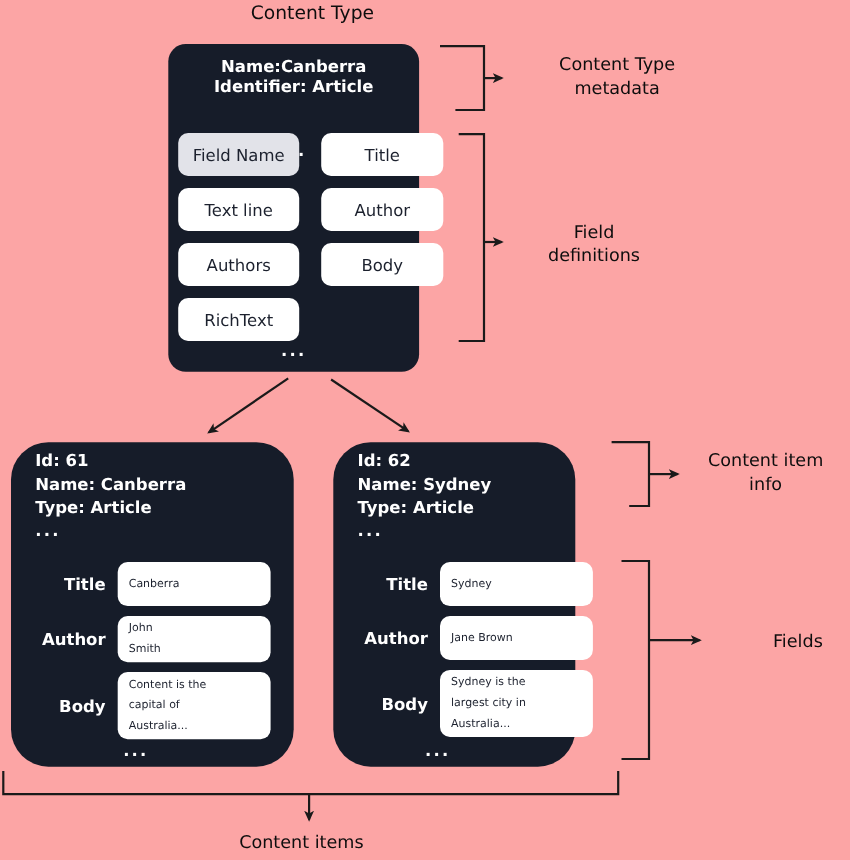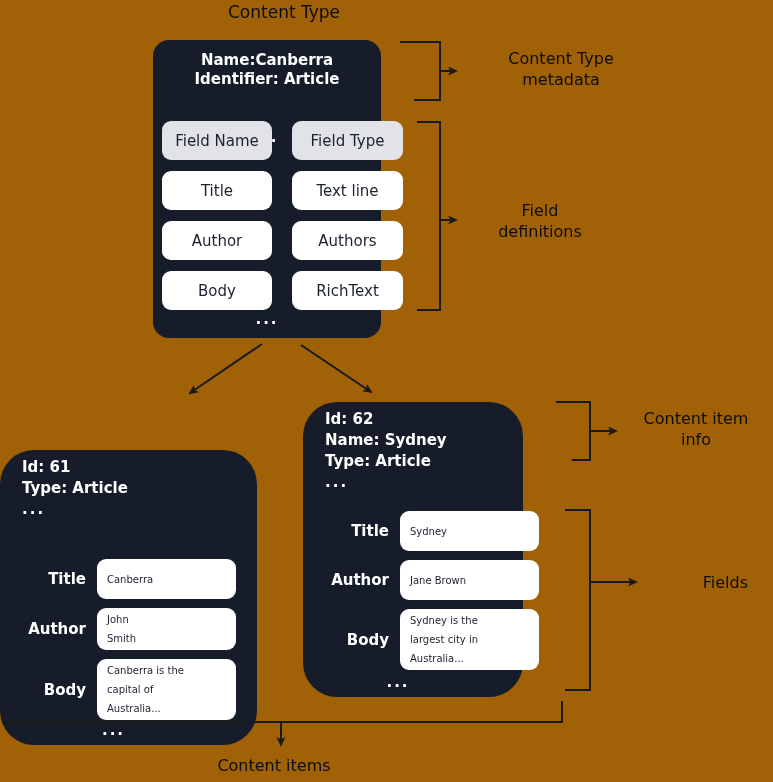--- a/index.html
+++ b/index.html
@@ -5,32 +5,32 @@
   :root{
     --dark:#161c29;
     --chip-gray:#e2e3e9;
     --chip-white:#ffffff;
     --line:#1a1a1a;
     --chip-text:#1c212e;
   }
   *{margin:0;padding:0;box-sizing:border-box;}
   html,body{background:#ffffff;}
   body{font-family:"DejaVu Sans","Liberation Sans",sans-serif;}
-  .canvas{position:relative;width:773px;height:782px;background:#a16207;overflow:hidden;}
+  .canvas{position:relative;width:773px;height:782px;background:#fca5a5;overflow:hidden;}
 
   .diagram-title{
     position:absolute;left:153px;top:2px;width:262px;
     text-align:center;font-size:17px;color:#0d0d0d;font-weight:400;
   }
 
   .dark-box{
     position:absolute;background:var(--dark);border-radius:34px;color:#ffffff;
   }
   #content-type-box{left:153px;top:40px;width:228px;height:298px;border-radius:16px;}
-  #item-box-left{left:0;top:402px;width:257px;height:295px;margin-top:48px;}
+  #item-box-left{left:10px;top:402px;width:257px;height:295px;}
   #item-box-right{left:303px;top:402px;width:220px;height:295px;}
 
   .ct-head{
     position:absolute;top:11px;left:0;right:0;text-align:center;
     font-size:15px;font-weight:600;line-height:19px;white-space:pre-line;
   }
   .dots{font-weight:700;letter-spacing:2px;font-size:15px;}
   .ct-dots{position:absolute;top:88px;left:0;right:0;text-align:center;}
   .ct-grid{
     position:absolute;left:9px;top:81px;
@@ -87,50 +87,50 @@
 <div class="canvas">
 
   <div class="diagram-title">Content Type</div>
 
   <div class="dark-box" id="content-type-box">
     <div class="ct-head">Name:Canberra
 Identifier: Article</div>
     <div class="ct-dots dots">...</div>
     <div class="ct-grid">
       <div class="chip head">Field Name</div>
-      <div class="chip head">Field Type</div>
       <div class="chip">Title</div>
       <div class="chip">Text line</div>
       <div class="chip">Author</div>
       <div class="chip">Authors</div>
       <div class="chip">Body</div>
       <div class="chip">RichText</div>
     </div>
     <div class="ct-bottom-dots dots">...</div>
   </div>
 
   <div class="dark-box" id="item-box-left">
     <div class="item-info">
       <div>Id: 61</div>
+      <div>Name: Canberra</div>
       <div>Type: Article</div>
       <div class="dots">...</div>
     </div>
     <div class="item-fields">
       <div class="field-row">
         <div class="field-label">Title</div>
         <div class="field-value">Canberra</div>
       </div>
       <div class="field-row">
         <div class="field-label">Author</div>
         <div class="field-value">John
 Smith</div>
       </div>
       <div class="field-row">
         <div class="field-label">Body</div>
-        <div class="field-value">Canberra is the
+        <div class="field-value">Content is the
 capital of
 Australia...</div>
       </div>
     </div>
     <div class="item-bottom-dots dots">...</div>
   </div>
 
   <div class="dark-box" id="item-box-right">
     <div class="item-info">
       <div>Id: 62</div>

